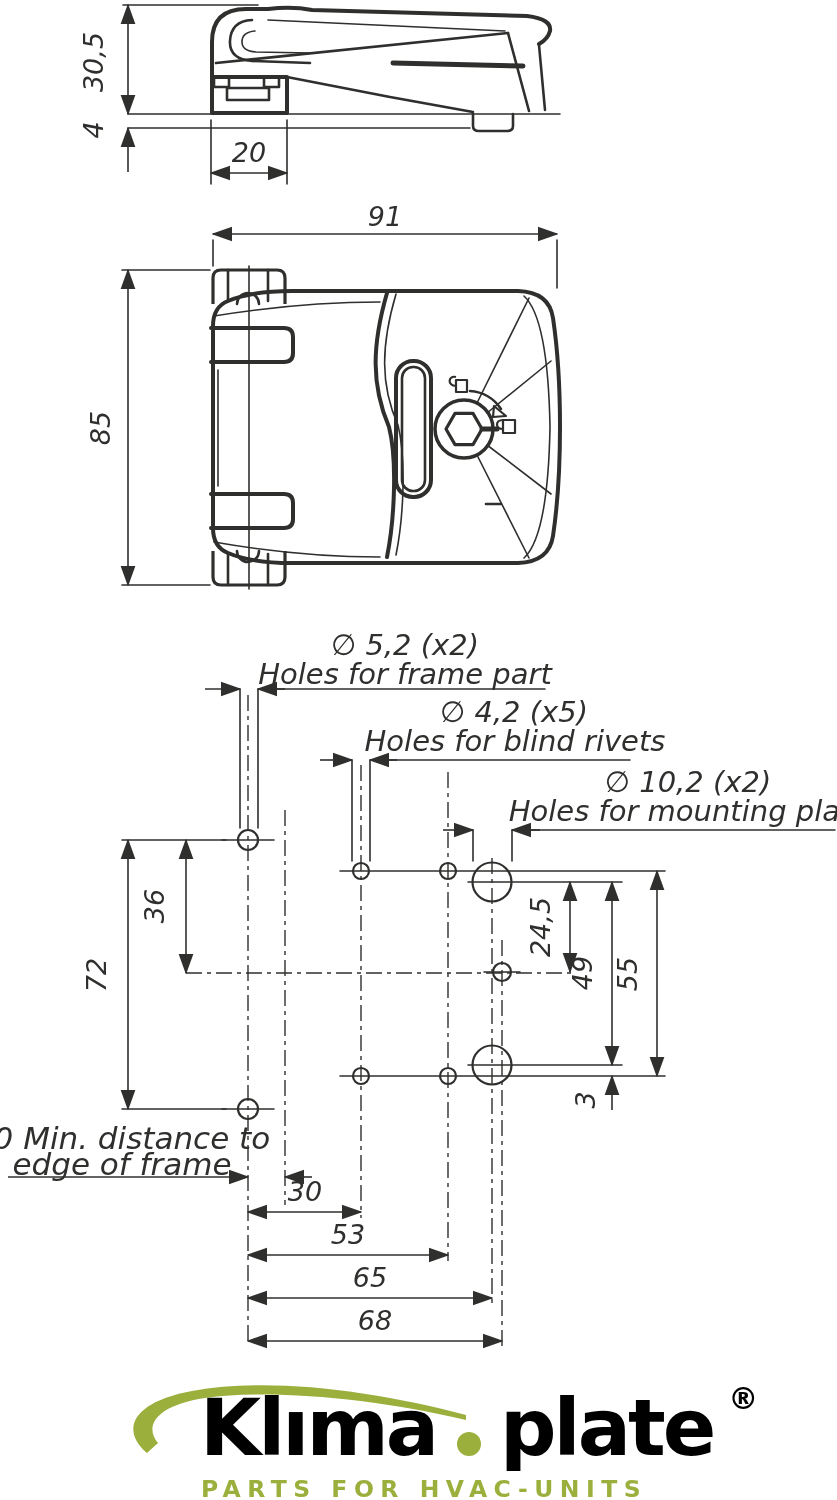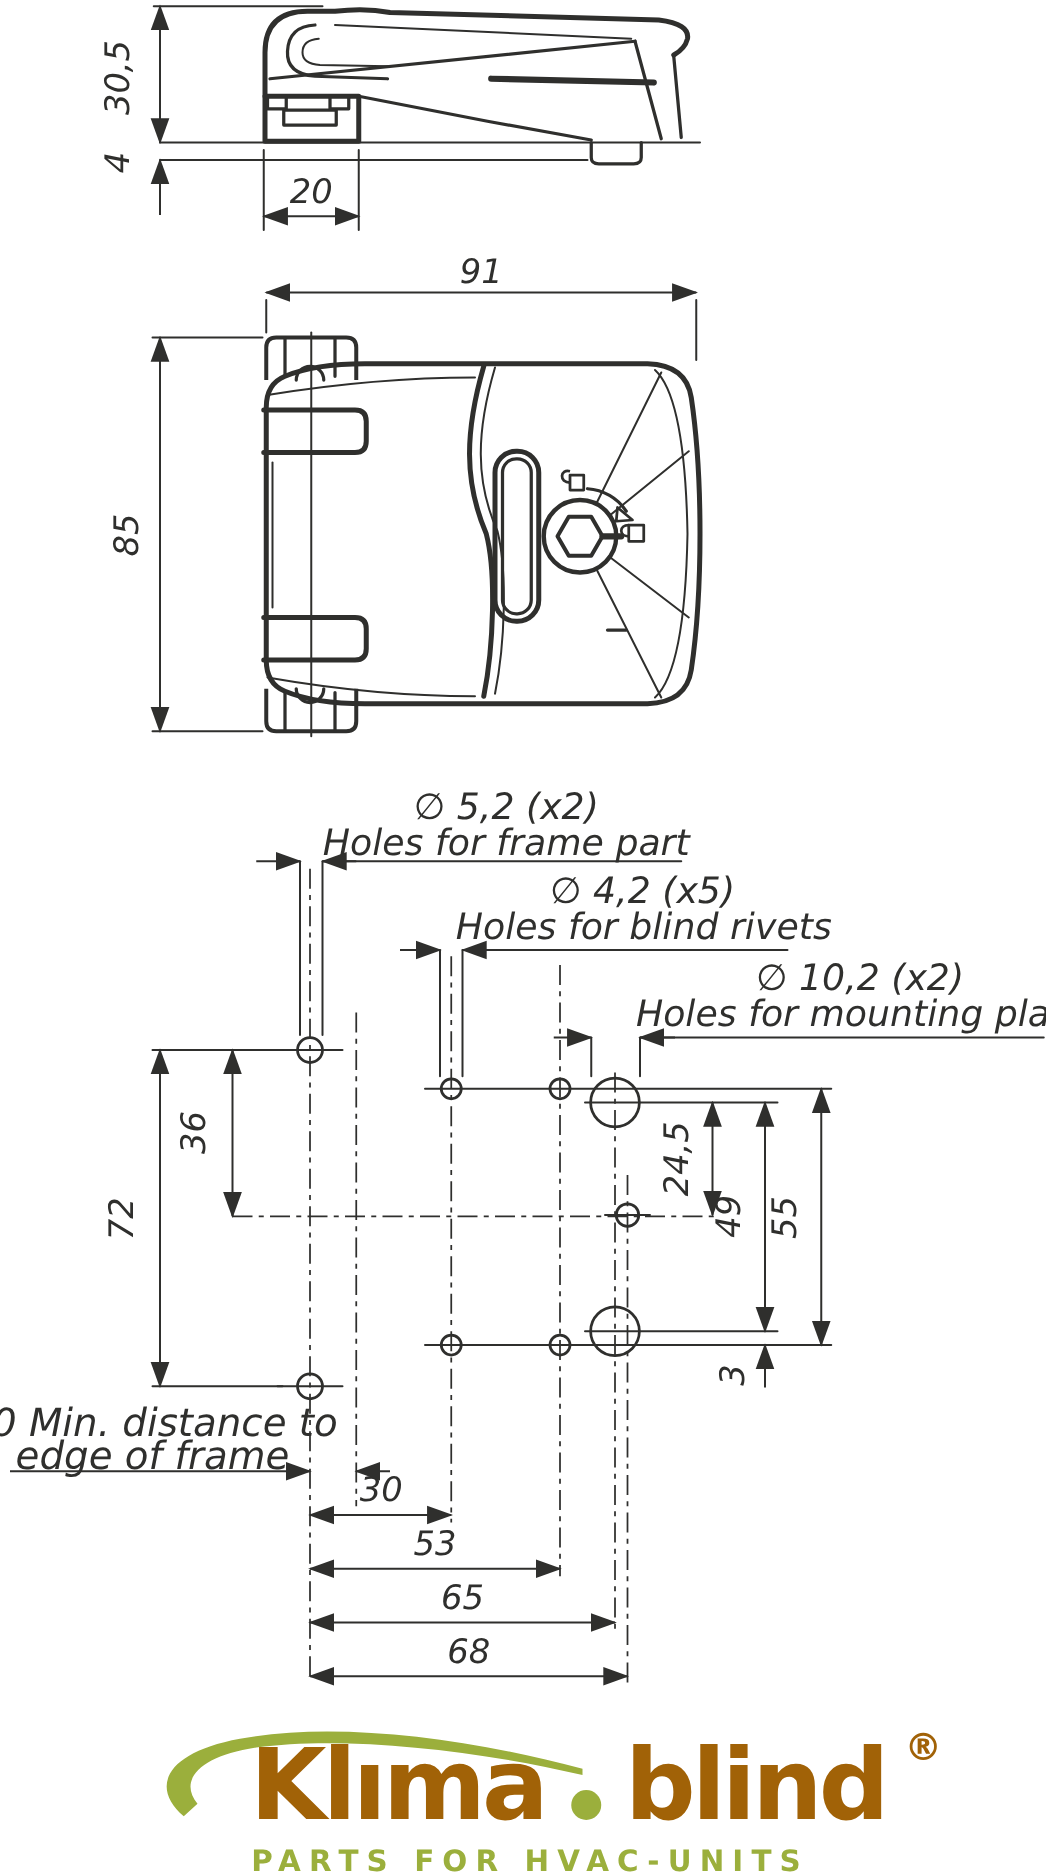--- a/index.html
+++ b/index.html
@@ -16,21 +16,21 @@
   .d {fill:none;stroke:#2f2f2d;stroke-width:1.6;}
   .c {fill:none;stroke:#2f2f2d;stroke-width:2.2;}
   .lk{fill:none;stroke:#2f2f2d;stroke-width:2.2;stroke-linejoin:round;}
   .cl{fill:none;stroke:#2f2f2d;stroke-width:1.4;stroke-dasharray:16 5 4 5;}
   
   .dt{font:italic 27px "DejaVu Sans",sans-serif;fill:#2f2f2d;}
   .ct{font:italic 29px "DejaVu Sans",sans-serif;fill:#2f2f2d;}
   .nt{font:italic 31px "DejaVu Sans",sans-serif;fill:#2f2f2d;}
   
   .brand-row{position:absolute;left:200px;top:1392px;display:flex;align-items:flex-end;
-             font-weight:bold;color:#a16207;font-size:79px;letter-spacing:-3px;line-height:0.93;
+             font-weight:bold;color:#000000;font-size:79px;letter-spacing:-3px;line-height:0.93;
              white-space:nowrap;gap:12px;}
   .bdot{width:24px;height:24px;border-radius:50%;background:#9baf3c;display:inline-block;
         margin:0 7px 9px 9px;}
   .reg{font-size:30px;letter-spacing:0;line-height:1;align-self:flex-start;margin:-8px 0 0 3px;}
   .tagline{position:absolute;left:424px;top:1475px;transform:translateX(-50%);
            font-size:23.5px;font-weight:bold;letter-spacing:6.5px;color:#9baf3c;white-space:nowrap;}
 </style>
 </head>
 <body>
 
@@ -197,18 +197,18 @@
       <line class="d" x1="312" y1="1177" x2="285" y2="1177" marker-end="url(#ar)"></line>
     </g>
   </g>
 
   <path d="M147,1453 C120,1430 132,1402 192,1391 C268,1377 372,1390 466,1415 L466,1420 C372,1398 270,1389 205,1398 C158,1405 143,1425 158,1443 Z" fill="#9baf3c"></path>
 </svg>
 
 <div class="brand-row">
   <span>Klıma</span>
   <span class="bdot"></span>
-  <span>blind</span>
+  <span>plate</span>
   <span class="reg">®</span>
 </div>
 <div class="tagline">PARTS FOR HVAC-UNITS</div>
 
 </div>
 
 </body></html>

